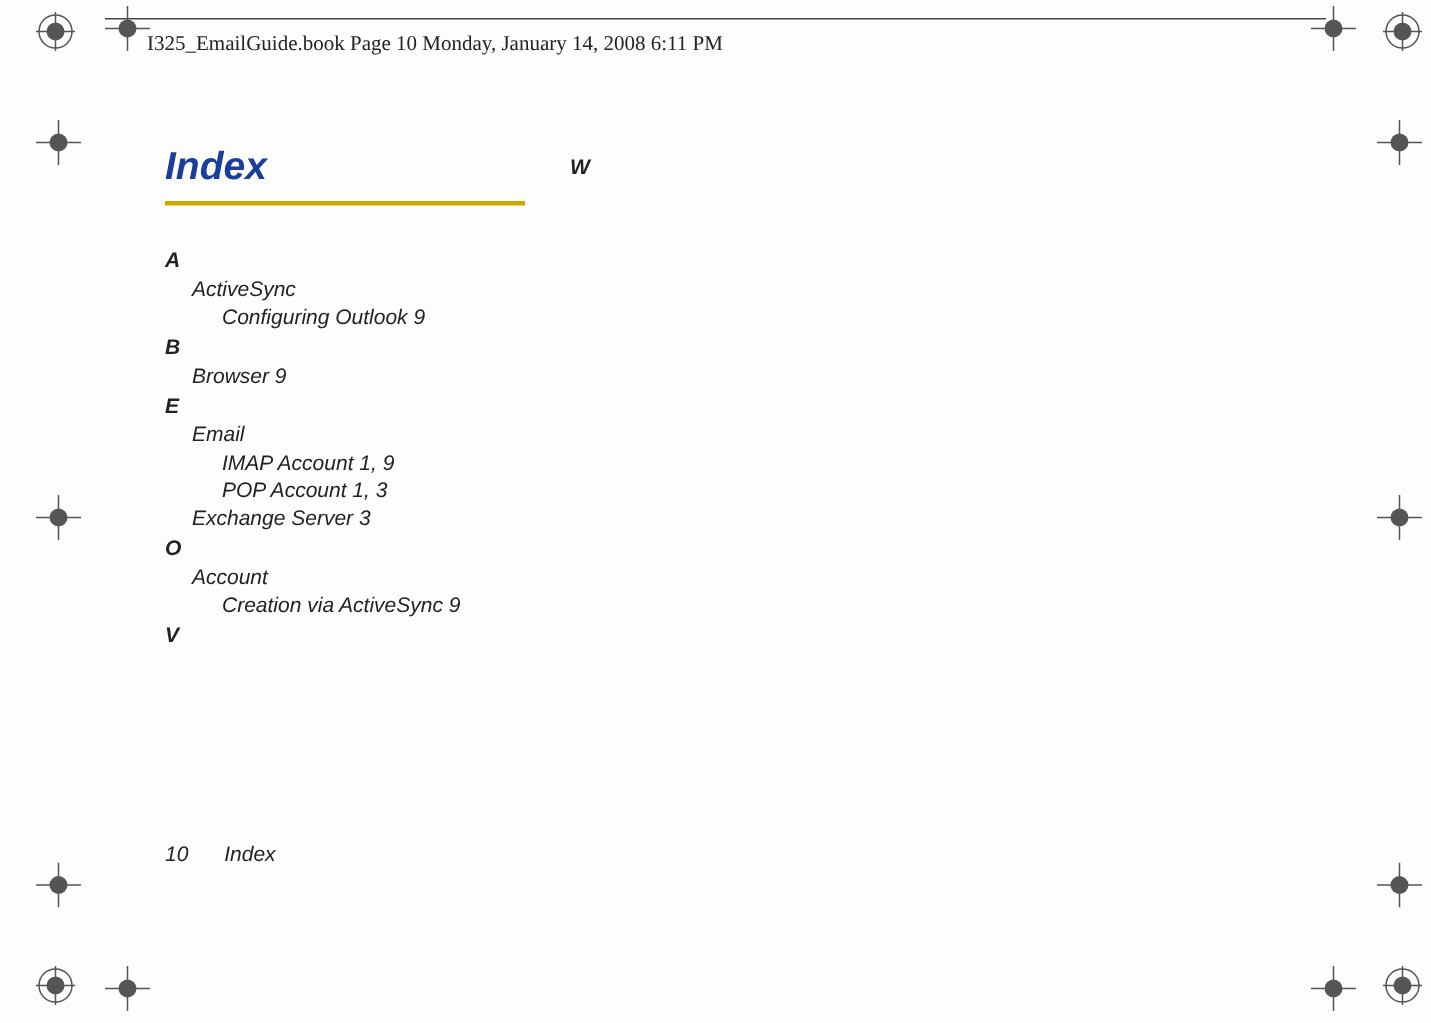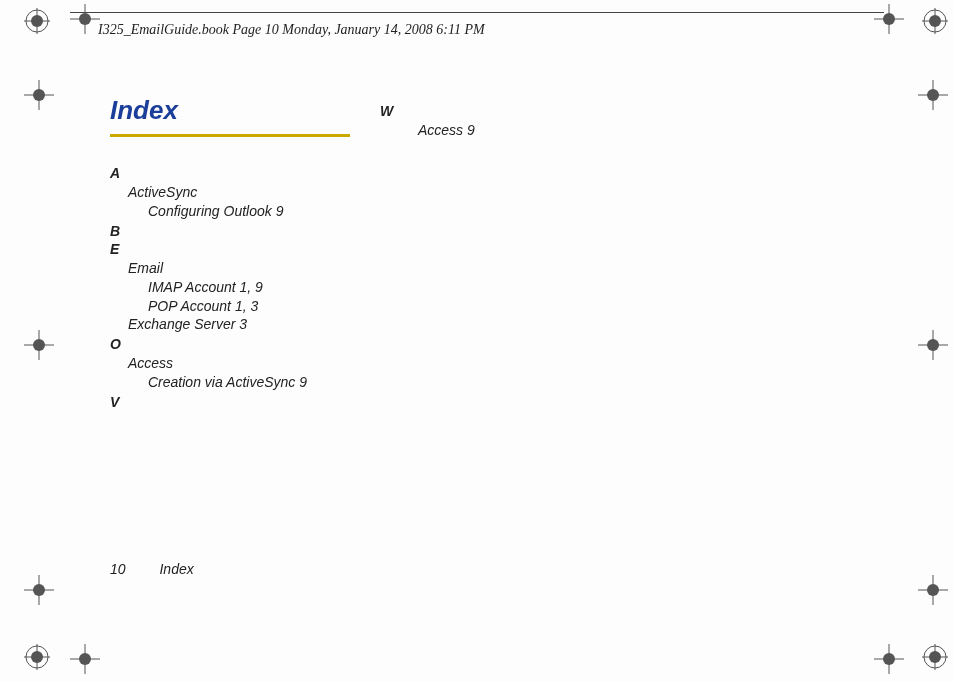--- a/index.html
+++ b/index.html
@@ -24,21 +24,20 @@
     right: 70px;
     border-top: 1px solid #444;
   }
   .header-text {
     position: absolute;
     top: 22px;
     left: 98px;
     font-family: "Times New Roman", serif;
     font-size: 14px;
     color: #222;
-    font-style: italic;
   }
 
   .content {
     position: absolute;
     top: 95px;
     left: 110px;
     right: 60px;
     bottom: 90px;
     display: flex;
     gap: 30px;
@@ -79,21 +78,21 @@
   }
 
   .footer {
     position: absolute;
     bottom: 105px;
     left: 110px;
     font-size: 14px;
     font-style: italic;
     color: #222;
   }
-  .footer .pn { font-weight: normal; margin-right: 30px; font-style: italic; text-align: center;}
+  .footer .pn { font-weight: normal; margin-right: 20px; font-style: italic; text-align: center;}
 </style>
 </head>
 <body>
 
 <div class="header-line"></div>
 <div class="header-text">I325_EmailGuide.book  Page 10  Monday, January 14, 2008  6:11 PM</div>
 
 <div class="regmark" style="top:8px;left:24px">
   <svg viewBox="0 0 26 26">
       <circle cx="13" cy="13" r="11" fill="none" stroke="#555" stroke-width="1"></circle>
@@ -200,35 +199,35 @@
 </div>
 
 <div class="content">
   <div class="col">
     <div class="index-title">Index</div>
     <div id="col1">
         <div class="letter">A</div>
         <div class="entry">ActiveSync</div>
         <div class="subentry">Configuring Outlook 9</div>
         <div class="letter">B</div>
+        <div class="entry">Browser 9</div>
         <div class="letter">E</div>
         <div class="entry">Email</div>
         <div class="subentry">IMAP Account 1, 9</div>
         <div class="subentry">POP Account 1, 3</div>
         <div class="entry">Exchange Server 3</div>
         <div class="letter">O</div>
-        <div class="entry">Access</div>
+        <div class="entry">Account</div>
         <div class="subentry">Creation via ActiveSync 9</div>
         <div class="letter">V</div>
       </div>
   </div>
   <div class="col" style="padding-top:6px">
     <div id="col2">
         <div class="letter">W</div>
-        <div class="subentry">Access 9</div>
       </div>
   </div>
 </div>
 
 <div class="footer">
   <span class="pn">10</span>
   <span>Index</span>
 </div>
 
 </body></html>

